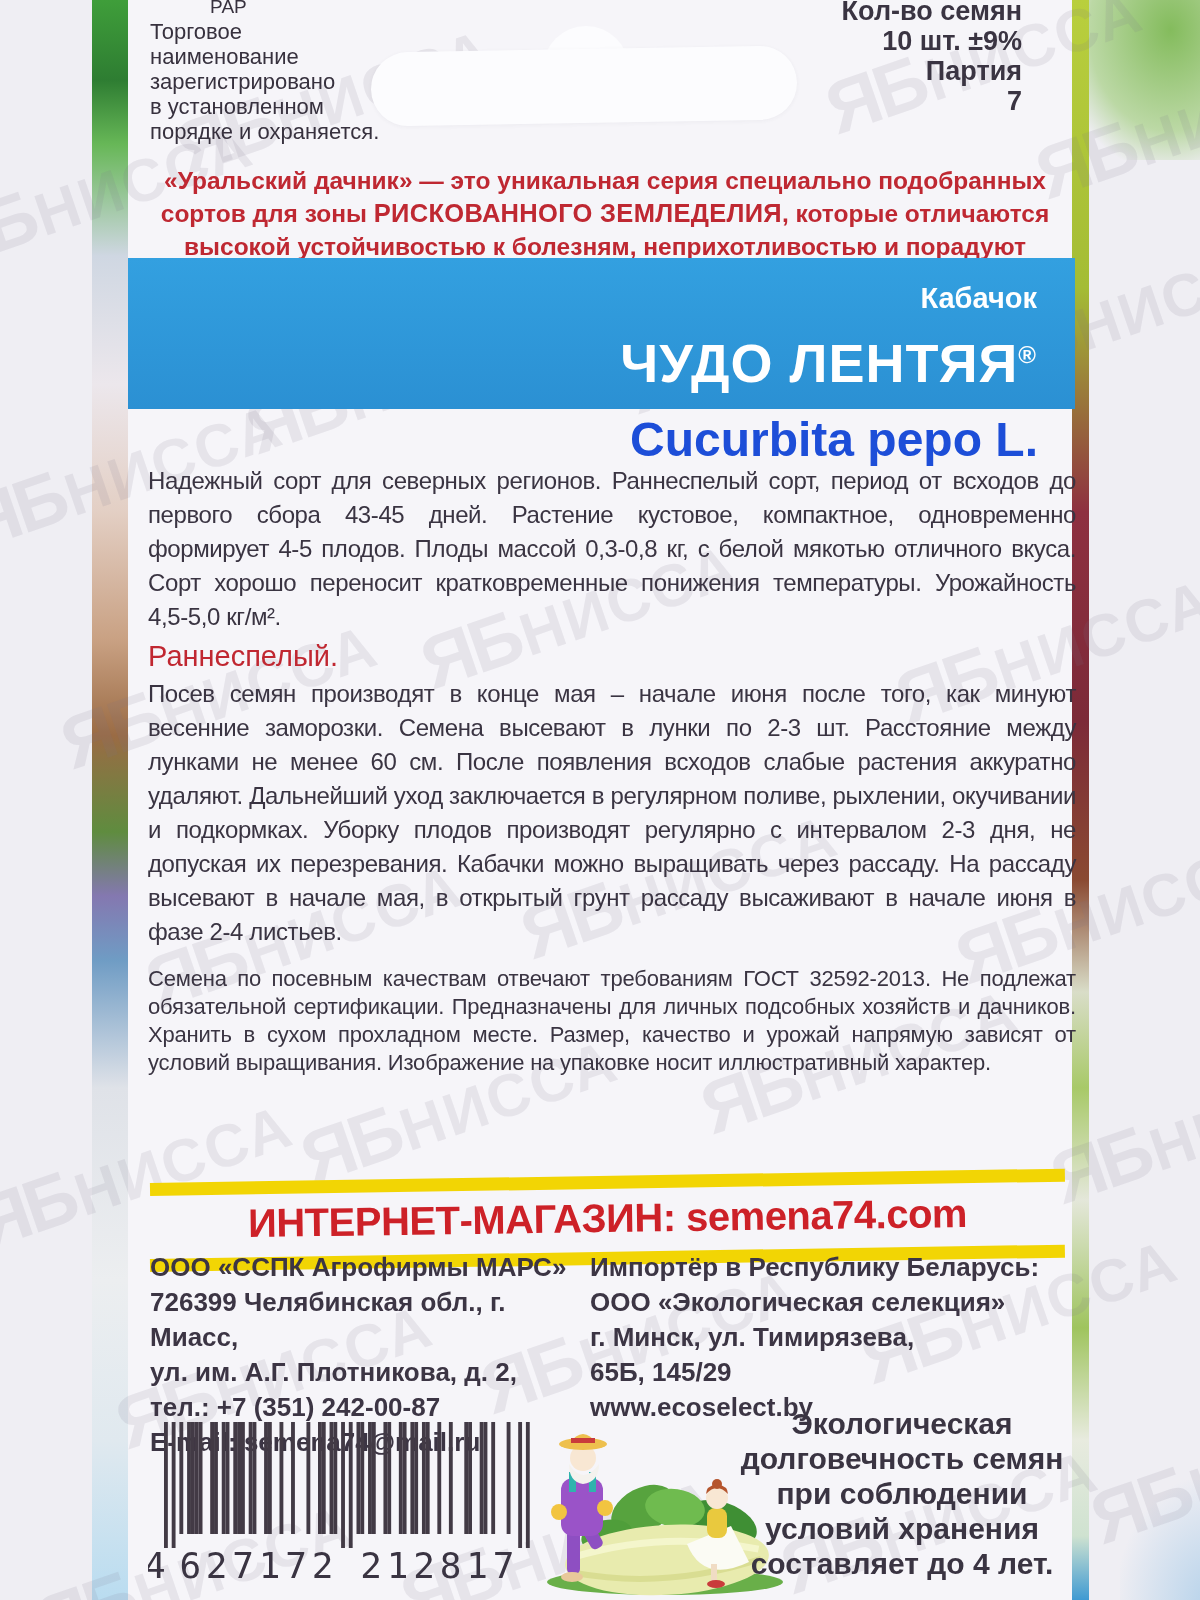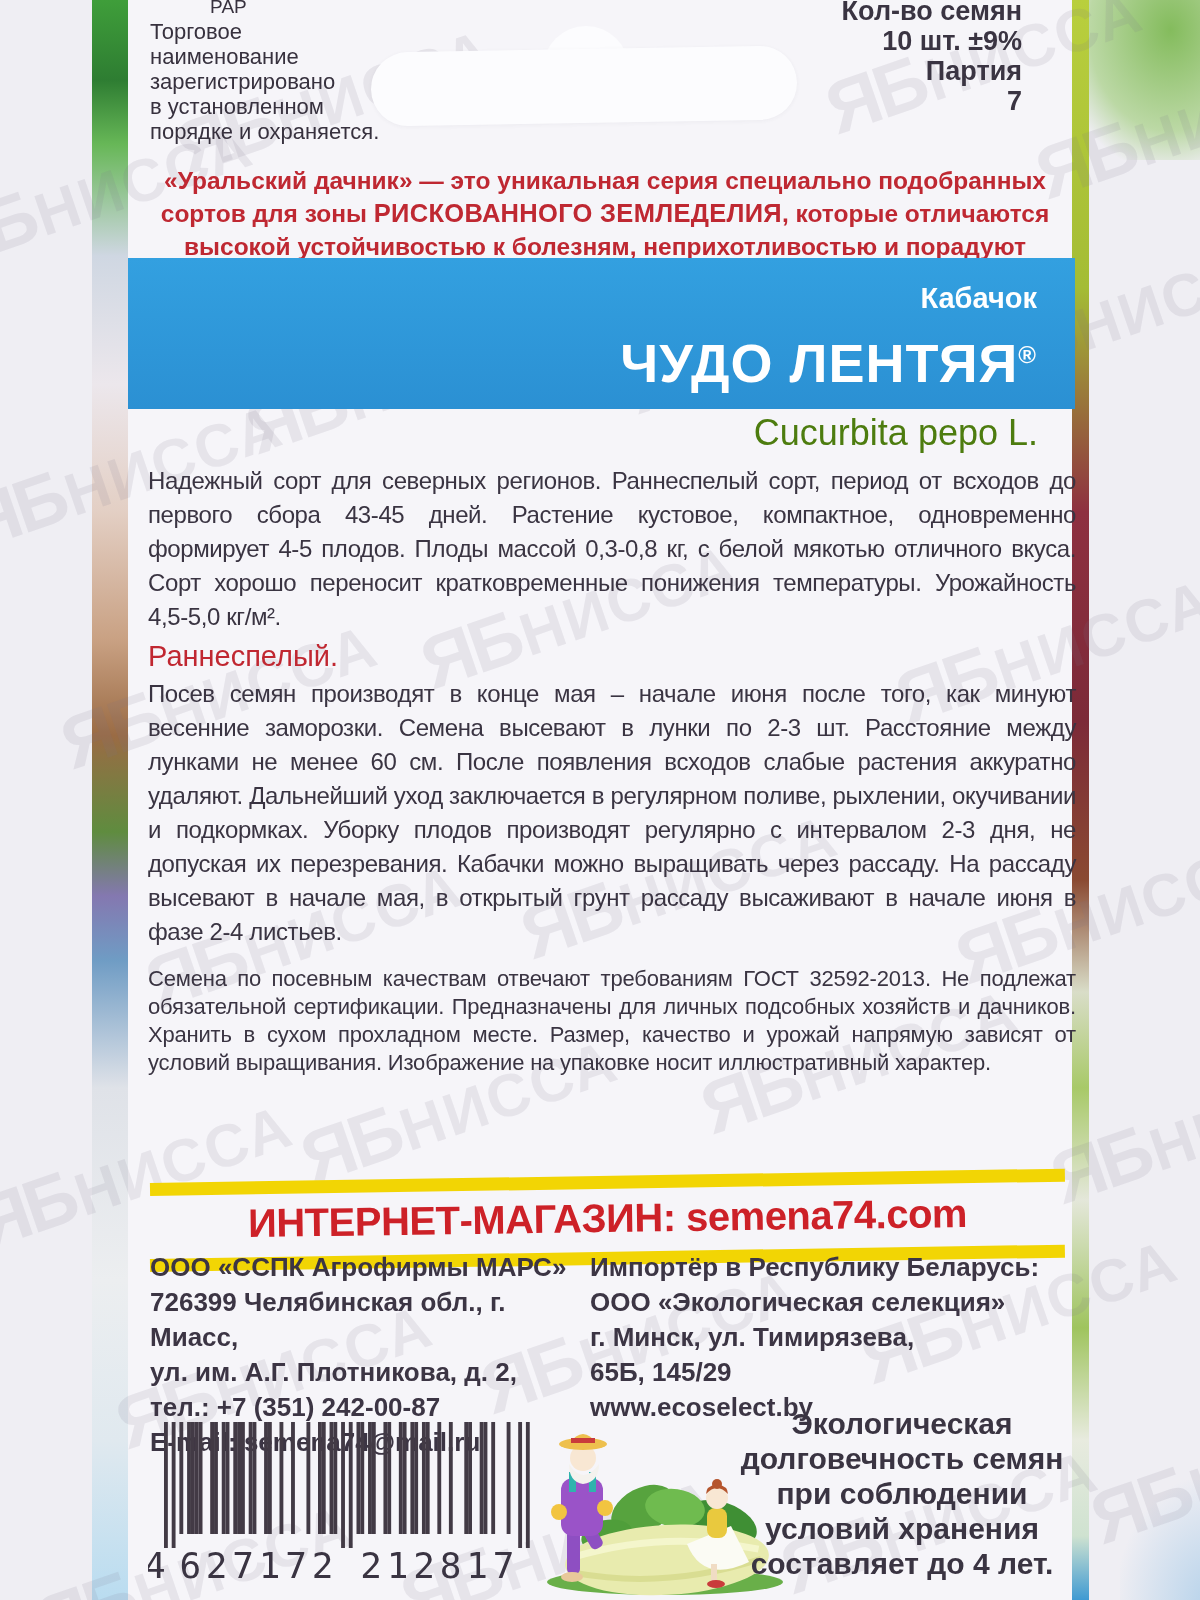--- a/index.html
+++ b/index.html
@@ -38,21 +38,21 @@
   .series{position:absolute;left:160px;top:164px;width:890px;text-align:center;color:#bf2832;
       font-weight:bold;font-size:24.5px;line-height:33px;}
   .series .hl{font-size:25.5px;letter-spacing:.3px;margin-top:8px;}
   
   .banner{position:absolute;left:128px;top:258px;width:947px;height:151px;
       background:linear-gradient(180deg,#33a0e0,#2b90d3);color:#fff;text-align:right;
       box-sizing:border-box;padding:14px 38px 0 0;}
   .banner .crop{font-size:29px;font-weight:bold;line-height:52px;}
   .banner .variety{font-size:54px;font-weight:bold;letter-spacing:1px;line-height:62px;}
   .banner sup{font-size:24px;vertical-align:super;}
-  .latin{position:absolute;right:162px;top:412px;font-size:36px;font-weight:normal;color:#4d7c0f;}
+  .latin{position:absolute;right:162px;top:412px;font-size:48px;font-weight:bold;color:#1d4ed8;}
   
   .copy{position:absolute;left:148px;top:464px;width:928px;}
   .copy .desc{margin:0;font-size:24px;line-height:34px;text-align:justify;
       letter-spacing:-.4px;color:#3a3442;}
   .copy .agro-h{margin:6px 0 4px;font-size:29px;font-weight:normal;color:#c02731;}
   .copy .fine{margin:16px 0 0;font-size:22px;line-height:28px;text-align:justify;
       letter-spacing:-.2px;color:#3a3442;}
   
   .ybar{position:absolute;left:150px;width:915px;height:13px;background:#f2d504;
       transform:rotate(-.9deg);transform-origin:left center;}

